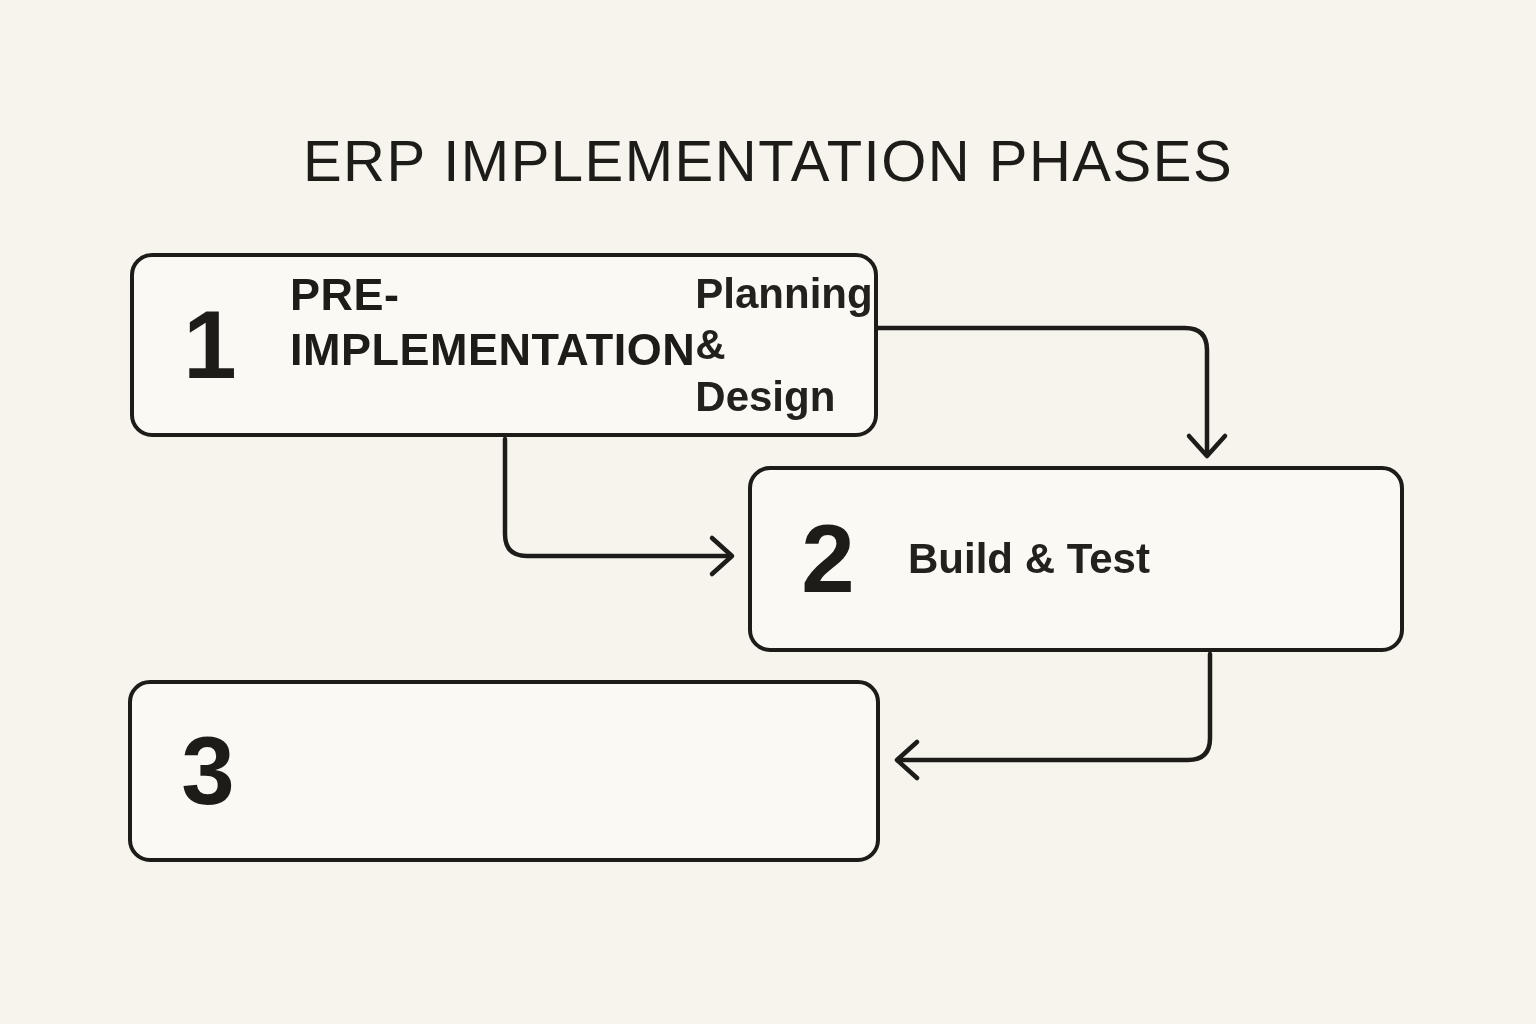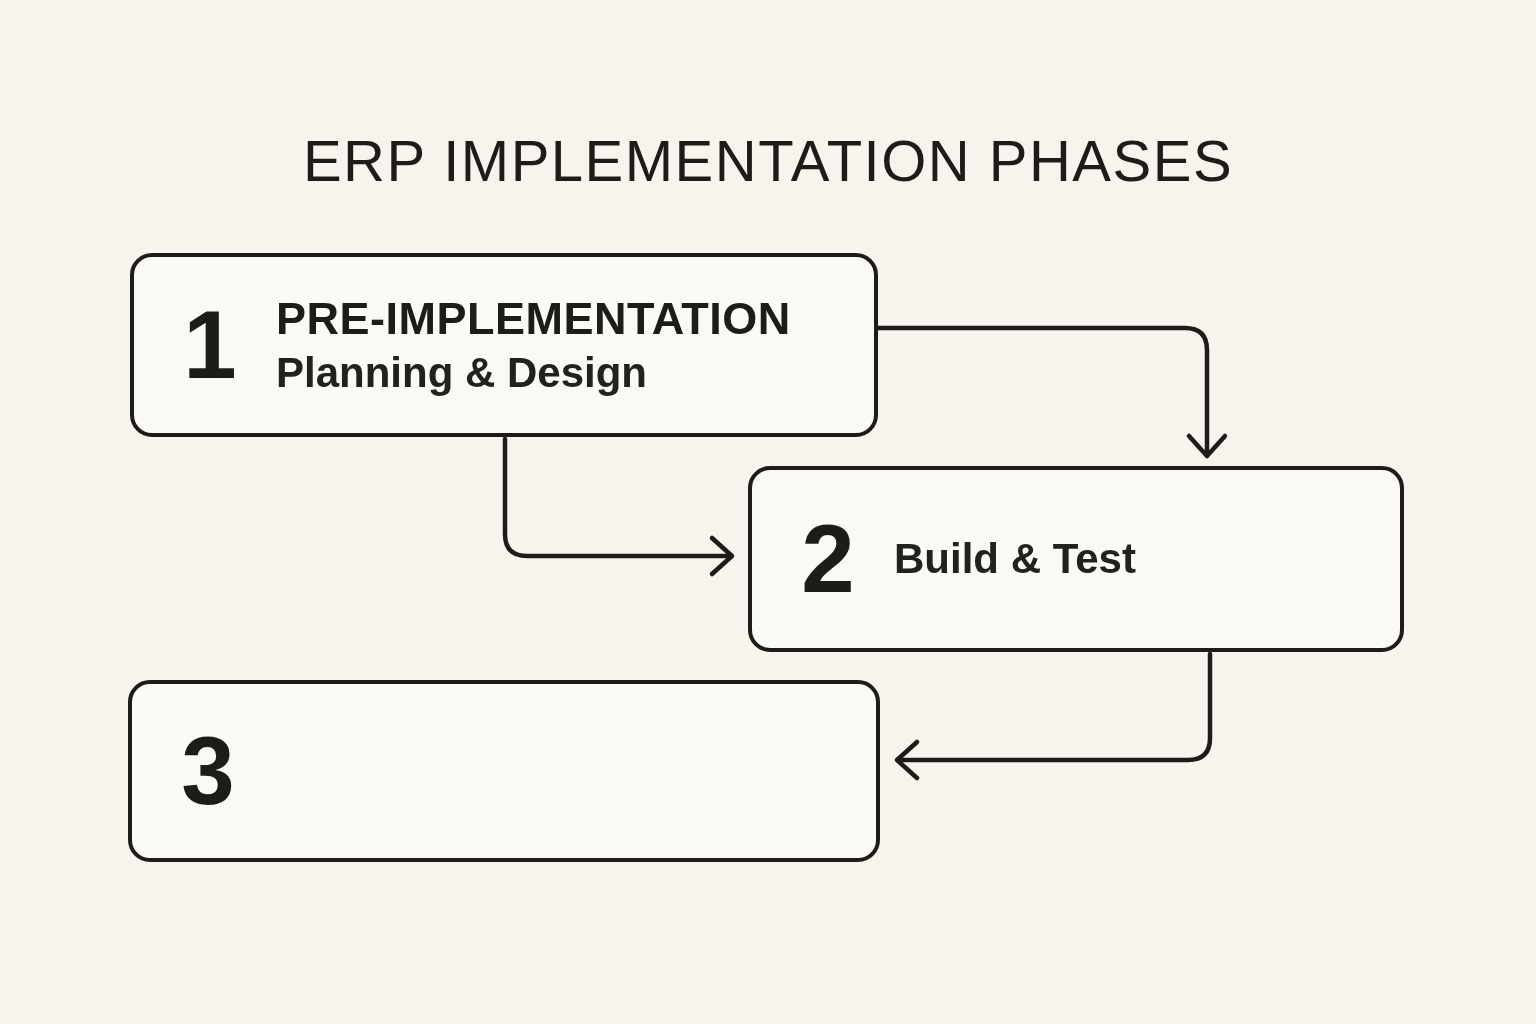--- a/index.html
+++ b/index.html
@@ -43,22 +43,22 @@
   .phase-1{left:130px;top:253px;width:748px;height:184px;}
   .phase-2{left:748px;top:466px;width:656px;height:186px;}
   .phase-3{left:128px;top:680px;width:752px;height:182px;}
   .phase-number{
     width:120px;flex:0 0 120px;
     text-align:center;
     font-size:96px;font-weight:bold;line-height:1;
     color:var(--ink);
   }
   .phase-text{
-    margin-left:6px;
-    display:flex;flex-direction:column;
+    margin-left:20px;
+    display:flex;flex-direction:row;
   }
   .phase-title{
     font-size:45px;font-weight:bold;letter-spacing:0.5px;line-height:1.22;
     color:var(--ink);
   }
   .phase-subtitle{
     font-size:42px;font-weight:700;line-height:1.22;
     color:var(--sub-ink);
   }
 </style>

